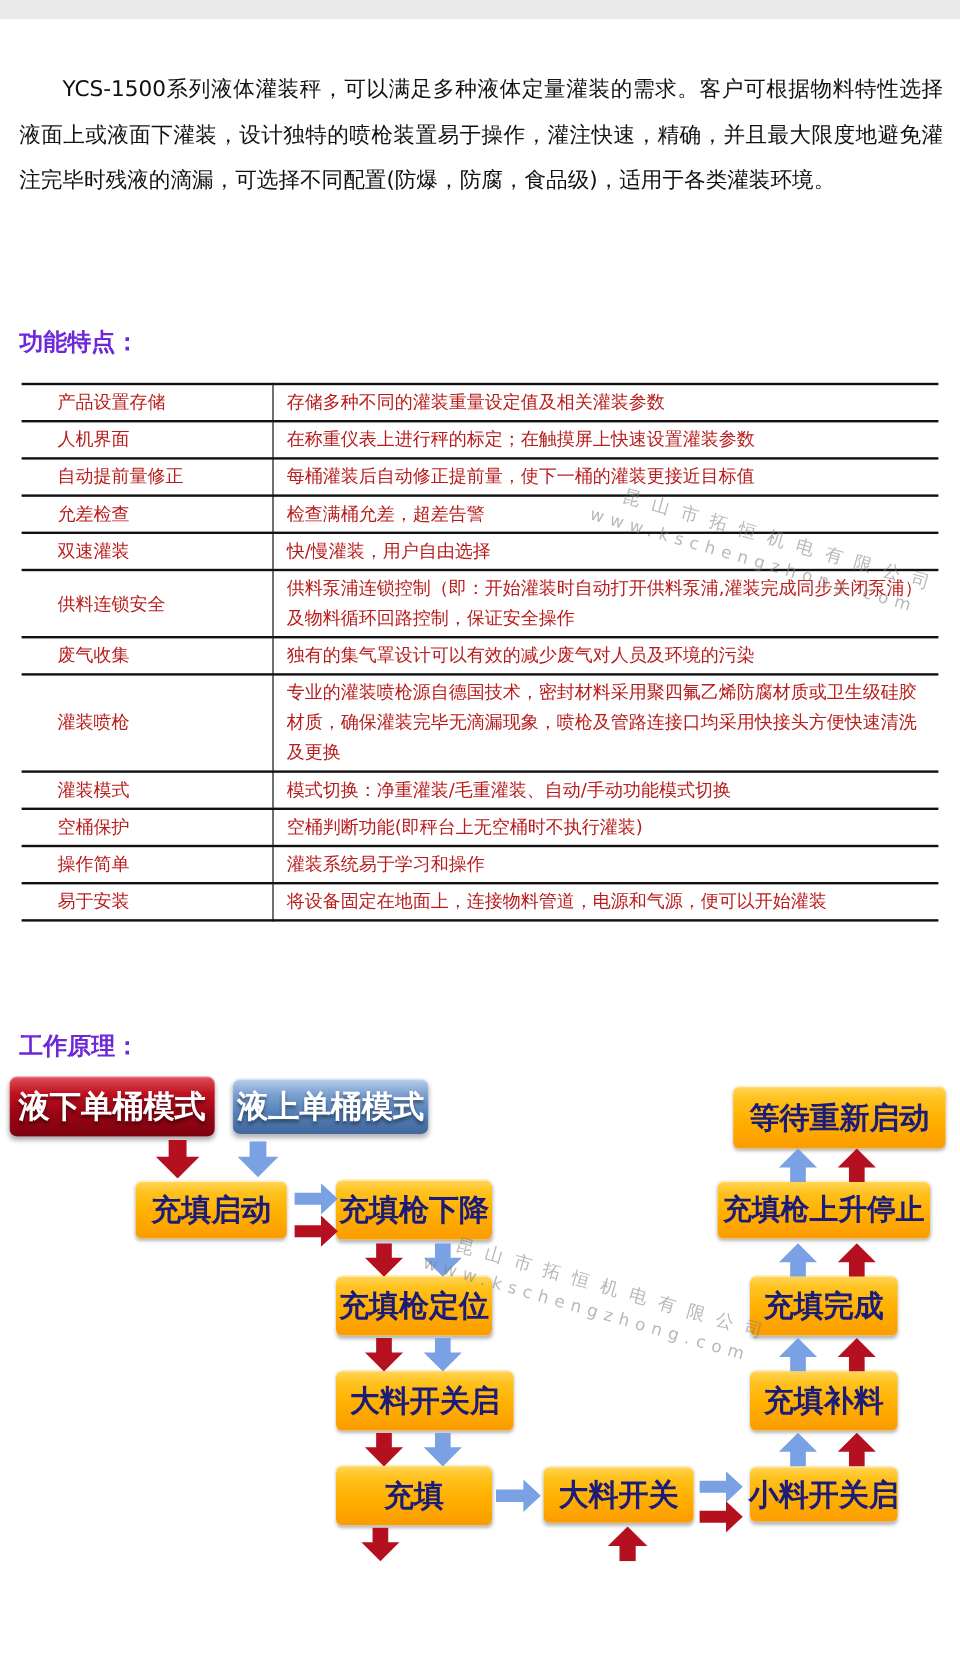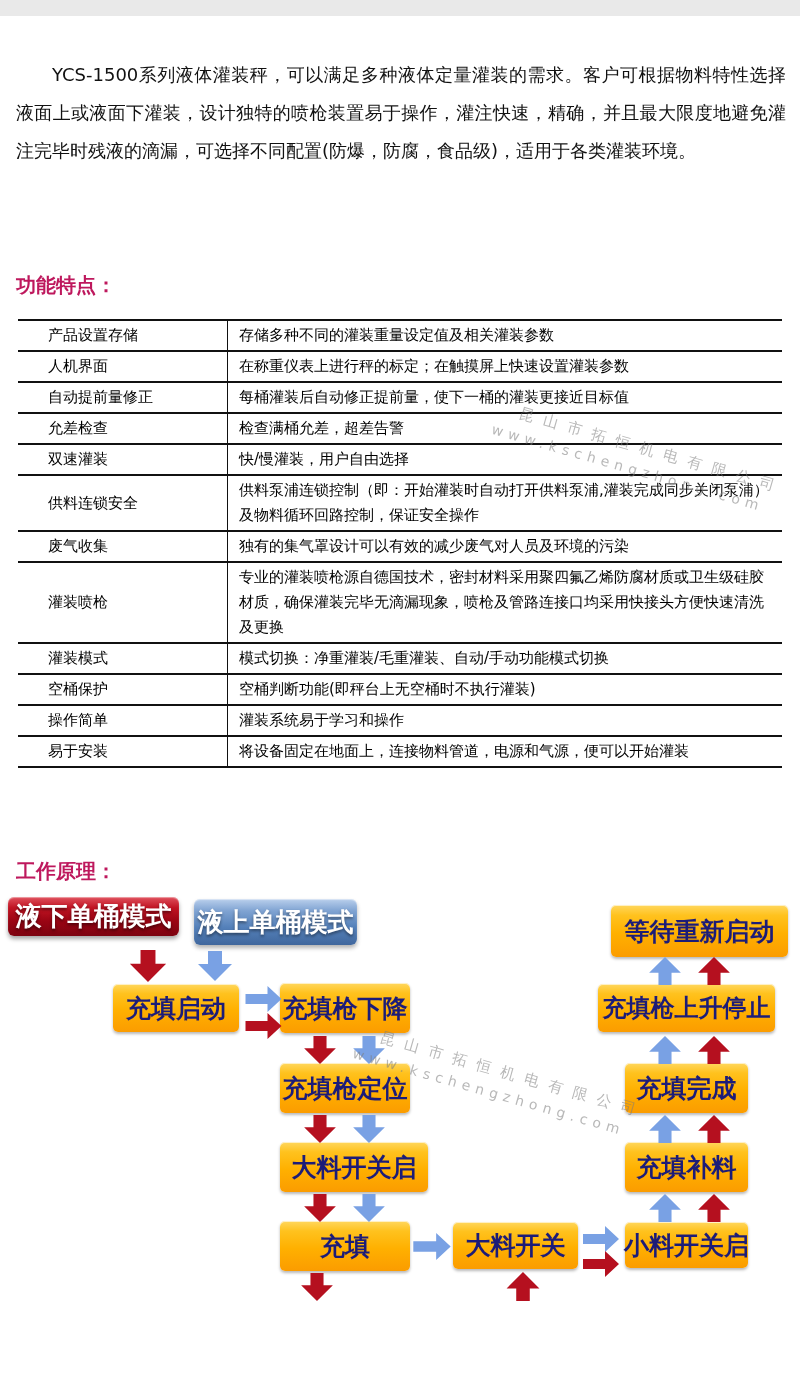--- a/index.html
+++ b/index.html
@@ -11,28 +11,28 @@
   }
   
   .intro{
     position:absolute; left:16px; top:40px; width:770px;
     font-size:18px; line-height:38px; text-align:justify;
     text-indent:2em; color:#111; margin:0;
   }
   
   .section-heading{
     position:absolute; left:16px; margin:0;
-    font-size:20px; font-weight:bold; color:#be185d;
+    font-size:20px; font-weight:bold; color:#6d28d9;
   }
   .h-features{ top:256px; }
   .h-principle{ top:842px; }
   
   .features-table{
     position:absolute; left:18px; top:303px; width:764px;
-    border-collapse:collapse; font-size:15px; color:#000000;
+    border-collapse:collapse; font-size:15px; color:#b91c1c;
     border-top:2px solid #111; border-bottom:2px solid #111;
   }
   .features-table tr{ border-bottom:2px solid #111; }
   .features-table td{ padding:2px 0; line-height:25px; vertical-align:middle; }
   .features-table td.feat{
     width:179px; padding-left:30px; border-right:1px solid #111;
   }
   .features-table td.desc{ padding-left:11px; padding-right:8px; }
   
   .watermark{
@@ -135,21 +135,21 @@
 
   <div class="watermark wm-table">
     <div class="wm-line1">昆山市拓恒机电有限公司</div>
     <div class="wm-line2">www.kschengzhong.com</div>
   </div>
 
   <h2 class="section-heading h-principle">工作原理：</h2>
 
   <div class="flowchart">
 
-    <div class="node redbox" style="left:8px;   top:6px;   width:171px; height:39px;">液下单桶模式</div>
+    <div class="node redbox" style="left:8px;   top:6px;   width:171px; height:50px;">液下单桶模式</div>
     <div class="node bluebox" style="left:194px; top:8px;   width:163px; height:46px;">液上单桶模式</div>
 
     <div class="node yellow" style="left:113px; top:93px;  width:126px; height:48px;">充填启动</div>
     <div class="node yellow" style="left:280px; top:92px;  width:130px; height:50px;">充填枪下降</div>
     <div class="node yellow" style="left:280px; top:172px; width:130px; height:50px;">充填枪定位</div>
     <div class="node yellow" style="left:280px; top:251px; width:148px; height:50px;">大料开关启</div>
     <div class="node yellow" style="left:280px; top:330px; width:130px; height:50px;">充填</div>
     <div class="node yellow" style="left:453px; top:331px; width:125px; height:47px;">大料开关</div>
     <div class="node yellow" style="left:625px; top:331px; width:123px; height:46px;">小料开关启</div>
     <div class="node yellow" style="left:625px; top:251px; width:123px; height:50px;text-align:right;">充填补料</div>

